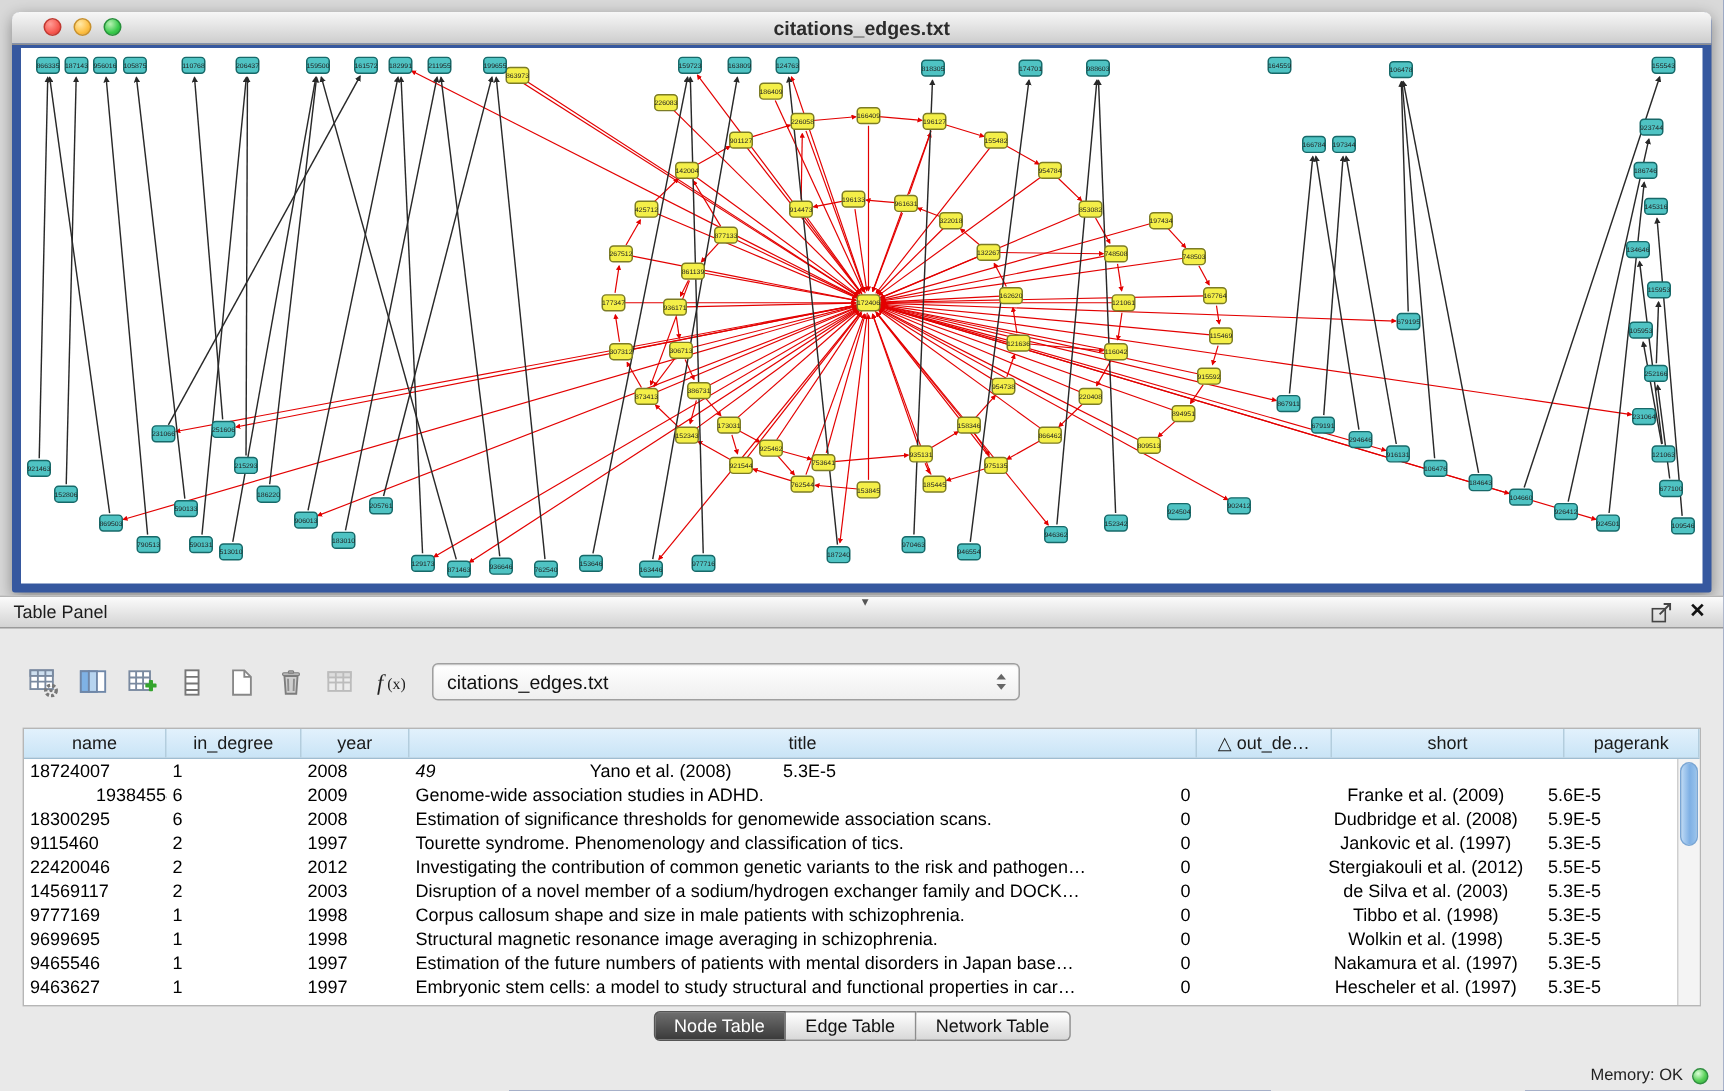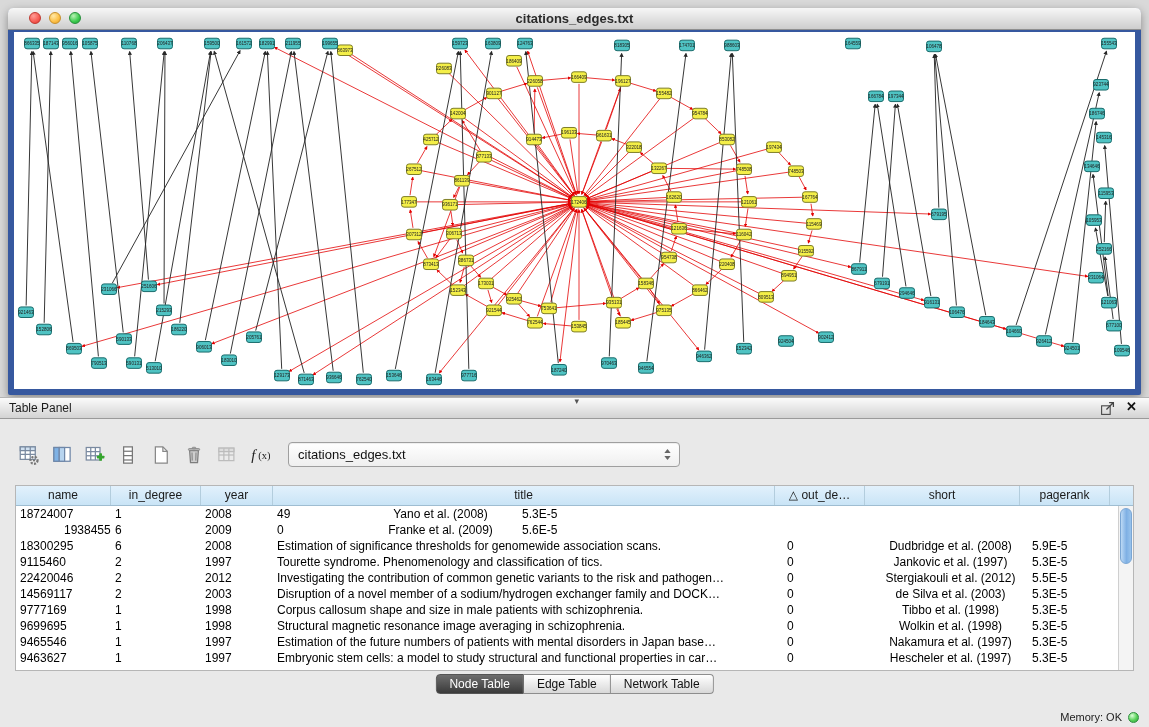--- a/index.html
+++ b/index.html
@@ -29,21 +29,21 @@
 
   .toolbar{position:absolute;left:16px;top:44px;height:28px;display:flex;align-items:center;gap:7px;}
   .tool-btn{width:26px;height:26px;border:none;background:transparent;padding:2px;display:flex;align-items:center;justify-content:center;}
   .tool-btn svg{width:20px;height:20px;display:block;}
 
   .combo{position:absolute;left:288px;top:45px;width:392px;height:25px;box-sizing:border-box;border:1px solid #9f9f9f;border-radius:4px;background:linear-gradient(#ffffff,#efefef);display:flex;align-items:center;justify-content:space-between;padding:0 7px 0 9px;box-shadow:inset 0 1px 1px rgba(0,0,0,.07);}
   .combo-label{font-size:13px;color:#111;}
   .combo-arrows svg{width:9px;height:13px;display:block;}
 
   .table-wrap{position:absolute;left:15px;top:88px;width:1119px;height:186px;background:#fff;border:1px solid #b6b6b6;box-sizing:border-box;}
-  .thead{display:flex;height:20px;background:linear-gradient(#e2f1fc,#c9e4f6);border-bottom:1px solid #9fbdd1;box-sizing:border-box;padding-right:23px;}
+  .thead{display:flex;height:20px;background:linear-gradient(#e2f1fc,#c9e4f6);border-bottom:1px solid #9fbdd1;box-sizing:border-box;padding-right:0;}
   .th{box-sizing:border-box;border-right:1px solid #b3cddd;font-size:12px;color:#1a1a1a;text-align:center;line-height:19px;overflow:hidden;white-space:nowrap;flex:0 0 auto;}
   .th.flex, .td.flex{flex:1 1 auto;}
   .tbody{position:absolute;top:20px;left:0;right:15px;bottom:0;overflow:hidden;}
   .tr{display:flex;height:16px;line-height:16px;}
   .td{box-sizing:border-box;padding:0 4px;font-size:12px;color:#000;overflow:hidden;white-space:nowrap;flex:0 0 auto;}
   .td.center{text-align:center;}
   .vscroll{position:absolute;top:20px;right:0;bottom:0;width:15px;background:#f4f4f4;border-left:1px solid #cfcfcf;box-sizing:border-box;}
   .vthumb{margin:2px 1px;height:56px;border-radius:6px;background:linear-gradient(90deg,#bcd9f5,#7fb0e4 55%,#98c3ec);border:1px solid #7aa6d4;box-sizing:border-box;}
 
   .tabs{position:absolute;top:277px;left:50%;transform:translateX(-50%);display:flex;}
@@ -852,28 +852,29 @@
           <div class="th flex">title</div>
           <div class="th" style="width: 90px;">△ out_de…</div>
           <div class="th" style="width: 155px;">short</div>
           <div class="th" style="width: 90px;">pagerank</div>
         </div>
       <div class="tbody" id="tbody">
           <div class="tr">
             <div class="td" style="width: 95px;">18724007</div>
             <div class="td" style="width: 90px;">1</div>
             <div class="td" style="width: 72px;">2008</div>
-            <div class="td" style="width: 90px;">49</div>
+            <div class="td" style="width: 90px; font-style: italic;">49</div>
             <div class="td center" style="width: 155px;">Yano et al. (2008)</div>
             <div class="td" style="width: 90px;">5.3E-5</div>
           </div>
           <div class="tr">
             <div class="td" style="width: 95px; padding-left: 48px;">19384554</div>
             <div class="td" style="width: 90px;">6</div>
             <div class="td" style="width: 72px;">2009</div>
+            <div class="td flex">Genome-wide association studies in ADHD.</div>
             <div class="td" style="width: 90px;">0</div>
             <div class="td center" style="width: 155px;">Franke et al. (2009)</div>
             <div class="td" style="width: 90px;">5.6E-5</div>
           </div>
           <div class="tr">
             <div class="td" style="width: 95px;">18300295</div>
             <div class="td" style="width: 90px;">6</div>
             <div class="td" style="width: 72px;">2008</div>
             <div class="td flex">Estimation of significance thresholds for genomewide association scans.</div>
             <div class="td" style="width: 90px;">0</div>

